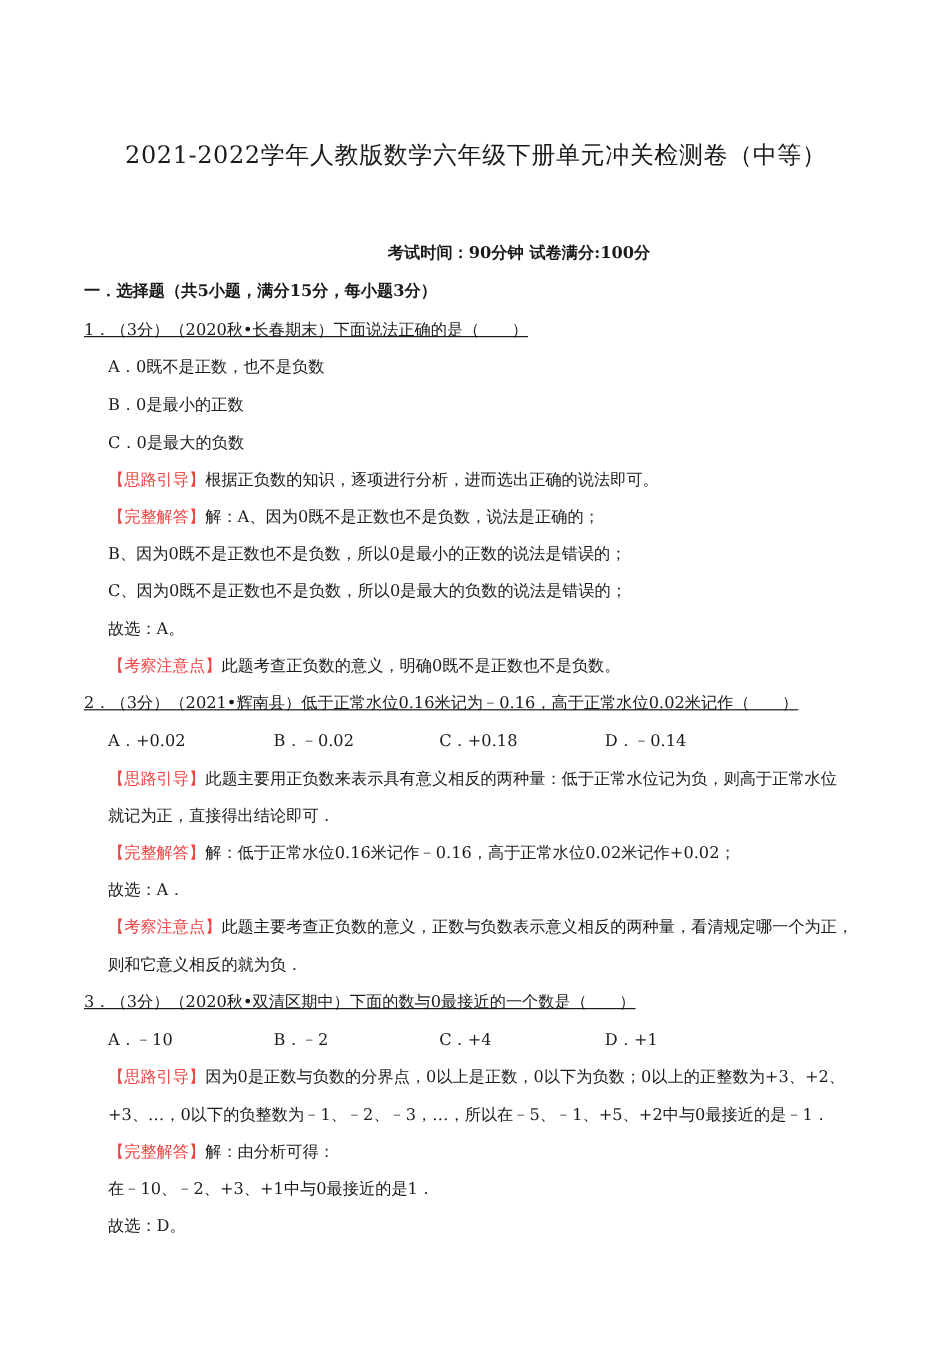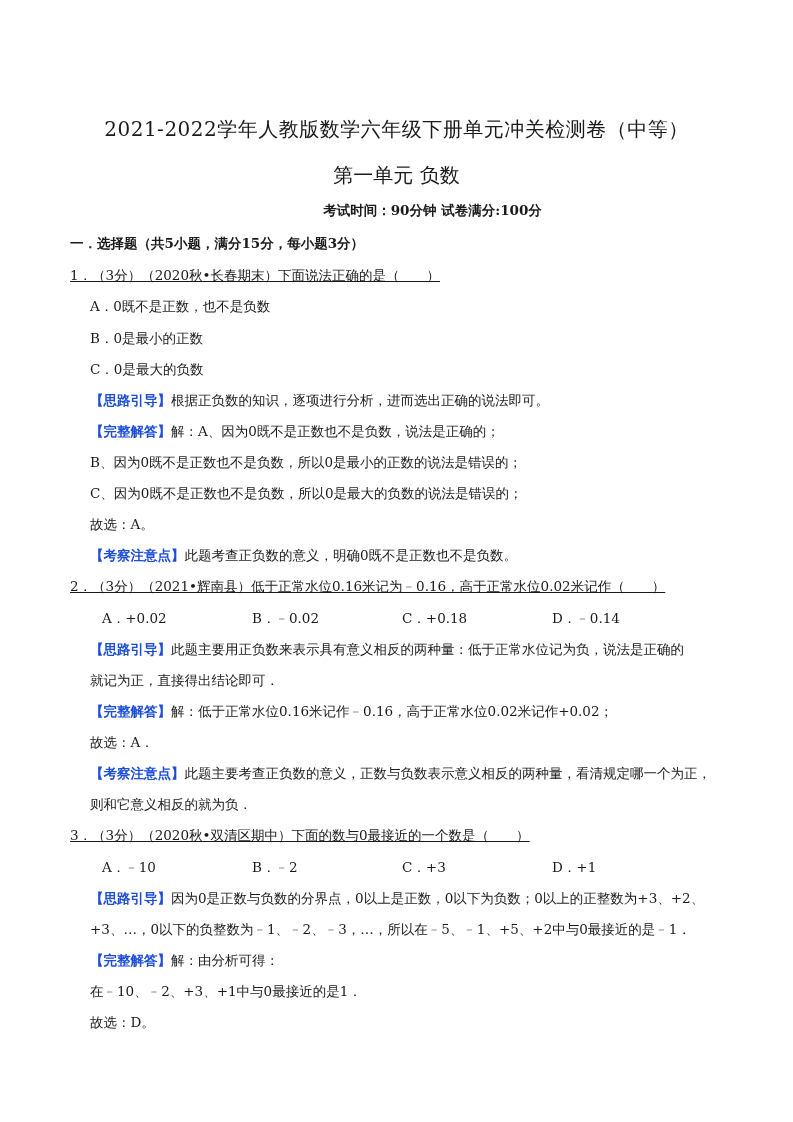--- a/index.html
+++ b/index.html
@@ -9,30 +9,29 @@
   .title { position: absolute; top: 100px; left: 0; width: 793px; text-align: center;
            font-size: 20px; letter-spacing: 0.5px; }
   .subtitle { position: absolute; top: 146px; left: 0; width: 793px; text-align: center;
               font-size: 20px; }
   .examinfo { position: absolute; top: 186px; left: 0; width: 793px; text-align: center;
               font-size: 13.5px; font-weight: bold; padding-left: 36px; }
   .line { position: absolute; left: 0; font-size: 13.5px; white-space: nowrap; line-height: 18px; }
   .sec { left: 70px; font-weight: bold; }
   .q { left: 70px; text-decoration: underline; }
   .ind { left: 90px; }
-  .lbl { color: #1d4ed8; font-weight: bold; }
-  .opt { display: inline-block; margin-left: 12px; }
+  .lbl { color: #ef4444; }
+  .opt { display: inline-block; }
 </style>
 </head>
 <body>
 
 <div class="page">
 
   <div class="title">2021-2022学年人教版数学六年级下册单元冲关检测卷（中等）</div>
-  <div class="subtitle">第一单元 负数</div>
   <div class="examinfo">考试时间：90分钟 试卷满分:100分</div>
 
   <div class="line sec" style="top:218px">一．选择题（共5小题，满分15分，每小题3分）</div>
 
   <div class="line q" style="top:250px">1．（3分）（2020秋•长春期末）下面说法正确的是（　　）</div>
   <div class="line ind" style="top:281px">A．0既不是正数，也不是负数</div>
   <div class="line ind" style="top:313px">B．0是最小的正数</div>
   <div class="line ind" style="top:344px">C．0是最大的负数</div>
 
   <div class="line ind" style="top:375px">
@@ -46,35 +45,35 @@
   <div class="line ind" style="top:499px">故选：A。</div>
   <div class="line ind" style="top:530px">
     <span class="lbl">【考察注意点】</span><span>此题考查正负数的意义，明确0既不是正数也不是负数。</span>
   </div>
 
   <div class="line q" style="top:561px">2．（3分）（2021•辉南县）低于正常水位0.16米记为﹣0.16，高于正常水位0.02米记作（　　）</div>
   <div class="line ind" style="top:593px">
     <span class="opt" style="width:138px">A．+0.02</span><span class="opt" style="width:138px">B．﹣0.02</span><span class="opt" style="width:138px">C．+0.18</span><span class="opt">D．﹣0.14</span>
   </div>
   <div class="line ind" style="top:624px">
-    <span class="lbl">【思路引导】</span><span>此题主要用正负数来表示具有意义相反的两种量：低于正常水位记为负，说法是正确的</span>
+    <span class="lbl">【思路引导】</span><span>此题主要用正负数来表示具有意义相反的两种量：低于正常水位记为负，则高于正常水位</span>
   </div>
   <div class="line ind" style="top:655px">就记为正，直接得出结论即可．</div>
   <div class="line ind" style="top:686px">
     <span class="lbl">【完整解答】</span><span>解：低于正常水位0.16米记作﹣0.16，高于正常水位0.02米记作+0.02；</span>
   </div>
   <div class="line ind" style="top:717px">故选：A．</div>
   <div class="line ind" style="top:748px">
     <span class="lbl">【考察注意点】</span><span>此题主要考查正负数的意义，正数与负数表示意义相反的两种量，看清规定哪一个为正，</span>
   </div>
   <div class="line ind" style="top:779px">则和它意义相反的就为负．</div>
 
   <div class="line q" style="top:810px">3．（3分）（2020秋•双清区期中）下面的数与0最接近的一个数是（　　）</div>
   <div class="line ind" style="top:842px">
-    <span class="opt" style="width:138px">A．﹣10</span><span class="opt" style="width:138px">B．﹣2</span><span class="opt" style="width:138px">C．+3</span><span class="opt">D．+1</span>
+    <span class="opt" style="width:138px">A．﹣10</span><span class="opt" style="width:138px">B．﹣2</span><span class="opt" style="width:138px">C．+4</span><span class="opt">D．+1</span>
   </div>
   <div class="line ind" style="top:873px">
     <span class="lbl">【思路引导】</span><span>因为0是正数与负数的分界点，0以上是正数，0以下为负数；0以上的正整数为+3、+2、</span>
   </div>
   <div class="line ind" style="top:904px">+3、…，0以下的负整数为﹣1、﹣2、﹣3，…，所以在﹣5、﹣1、+5、+2中与0最接近的是﹣1．</div>
   <div class="line ind" style="top:935px">
     <span class="lbl">【完整解答】</span><span>解：由分析可得：</span>
   </div>
   <div class="line ind" style="top:966px">在﹣10、﹣2、+3、+1中与0最接近的是1．</div>
   <div class="line ind" style="top:997px">故选：D。</div>

